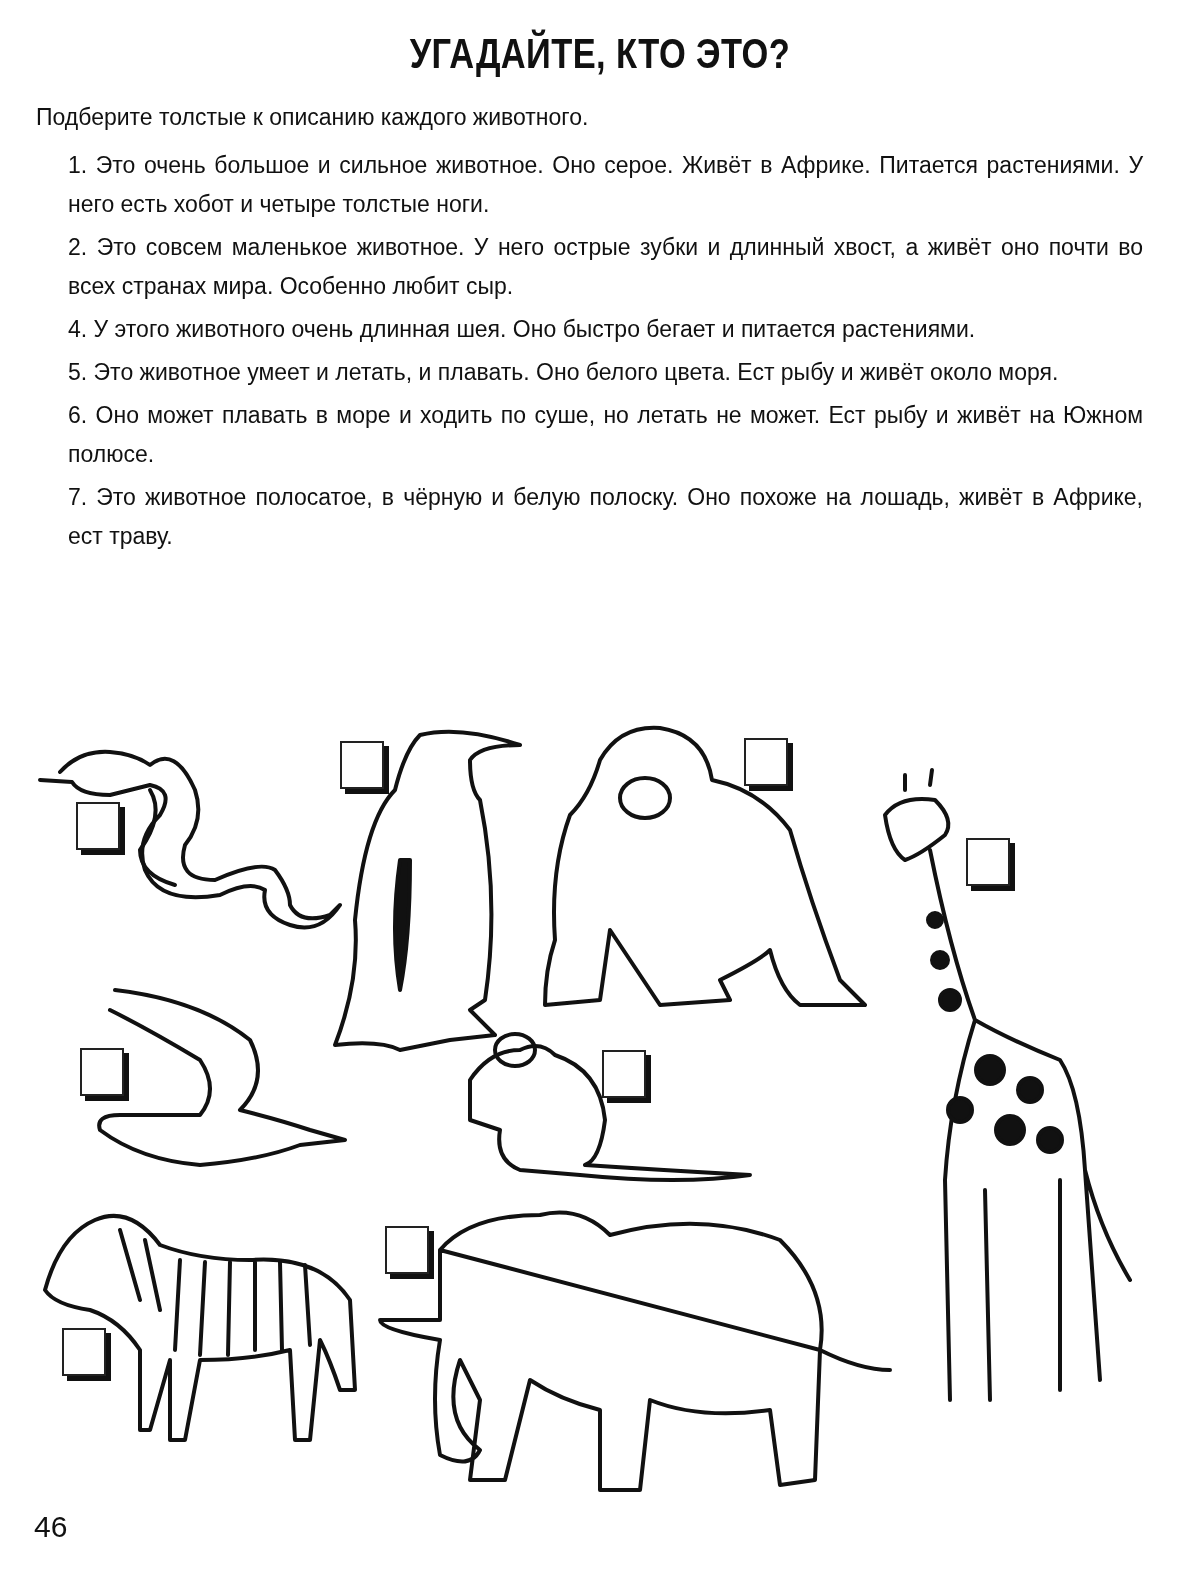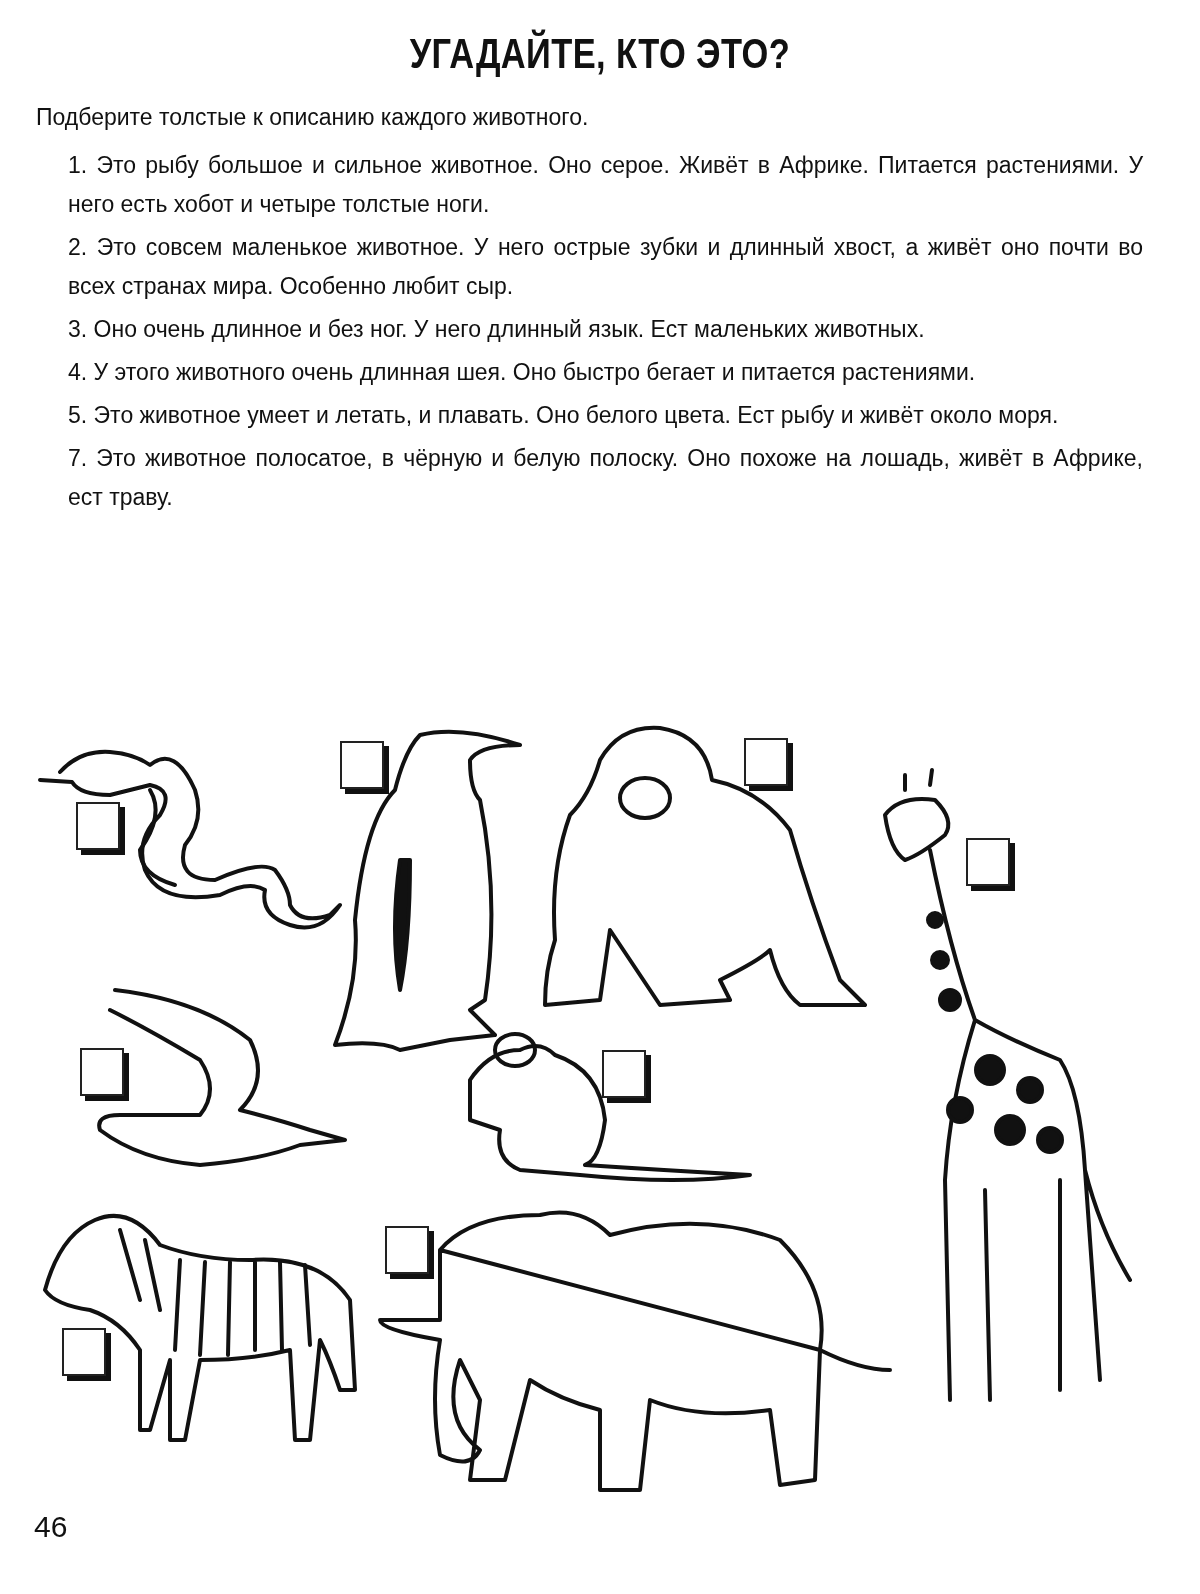--- a/index.html
+++ b/index.html
@@ -17,25 +17,25 @@
   svg path, svg ellipse, svg circle, svg line, svg polyline { stroke: #111; fill: none; stroke-width: 4; stroke-linecap: round; stroke-linejoin: round; }
   .fill { fill: #111 !important; }
 </style>
 </head>
 <body>
 
 <div class="title">УГАДАЙТЕ, КТО ЭТО?</div>
 <div class="intro">Подберите толстые к описанию каждого животного.</div>
 
 <div class="items">
-  <div class="item"><span>1.</span> <span>Это рыбу большое и сильное животное. Оно серое. Живёт в Африке. Питается растениями. У него есть хобот и четыре толстые ноги.</span></div>
+  <div class="item"><span>1.</span> <span>Это очень большое и сильное животное. Оно серое. Живёт в Африке. Питается растениями. У него есть хобот и четыре толстые ноги.</span></div>
   <div class="item"><span>2.</span> <span>Это совсем маленькое животное. У него острые зубки и длинный хвост, а живёт оно почти во всех странах мира. Особенно любит сыр.</span></div>
-  <div class="item"><span>3.</span> <span>Оно очень длинное и без ног. У него длинный язык. Ест маленьких животных.</span></div>
   <div class="item"><span>4.</span> <span>У этого животного очень длинная шея. Оно быстро бегает и питается растениями.</span></div>
   <div class="item"><span>5.</span> <span>Это животное умеет и летать, и плавать. Оно белого цвета. Ест рыбу и живёт около моря.</span></div>
+  <div class="item"><span>6.</span> <span>Оно может плавать в море и ходить по суше, но летать не может. Ест рыбу и живёт на Южном полюсе.</span></div>
   <div class="item"><span>7.</span> <span>Это животное полосатое, в чёрную и белую полоску. Оно похоже на лошадь, живёт в Африке, ест траву.</span></div>
 </div>
 
 <div class="box" style="left:76px;top:802px"></div>
 <div class="box" style="left:340px;top:741px"></div>
 <div class="box" style="left:744px;top:738px"></div>
 <div class="box" style="left:966px;top:838px"></div>
 <div class="box" style="left:80px;top:1048px"></div>
 <div class="box" style="left:602px;top:1050px"></div>
 <div class="box" style="left:62px;top:1328px"></div>

